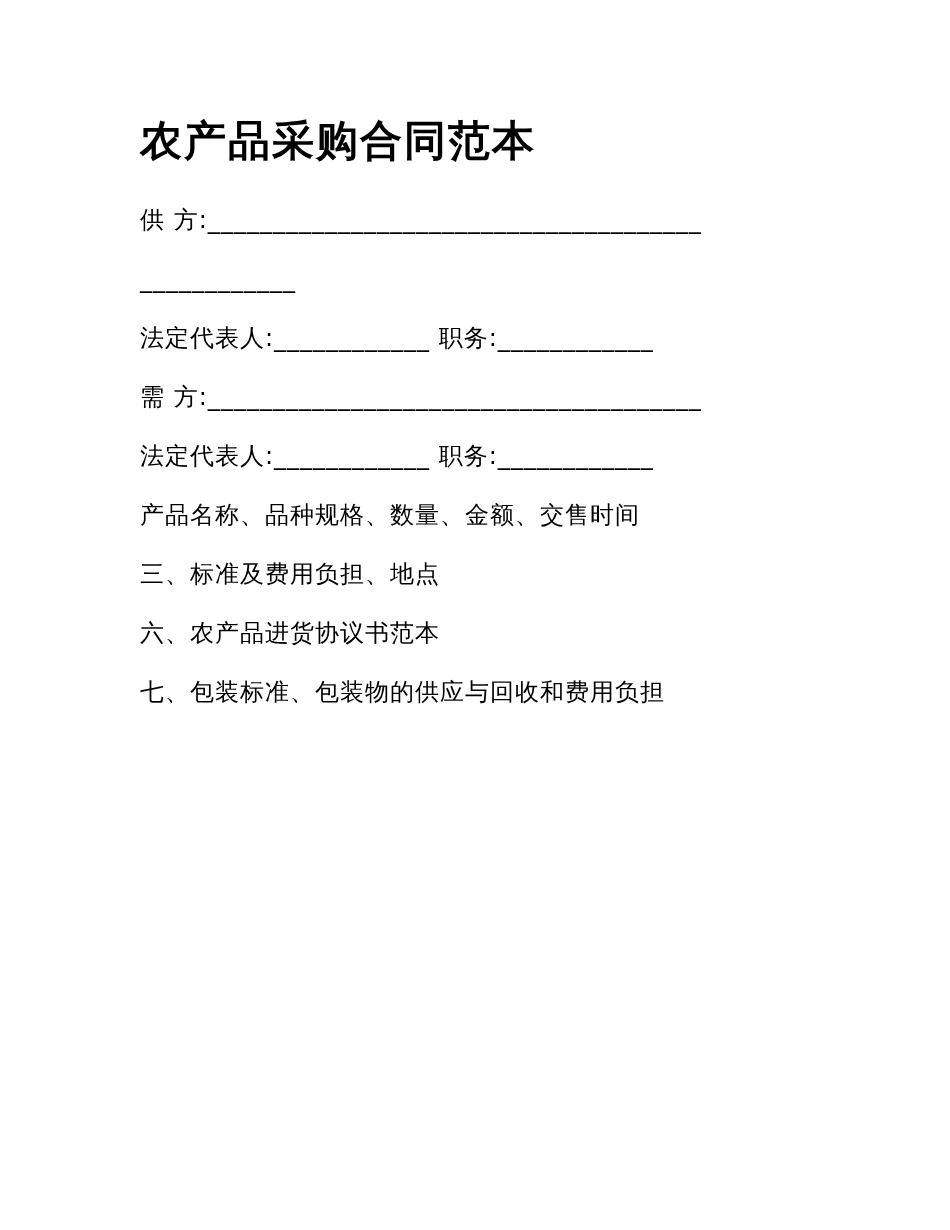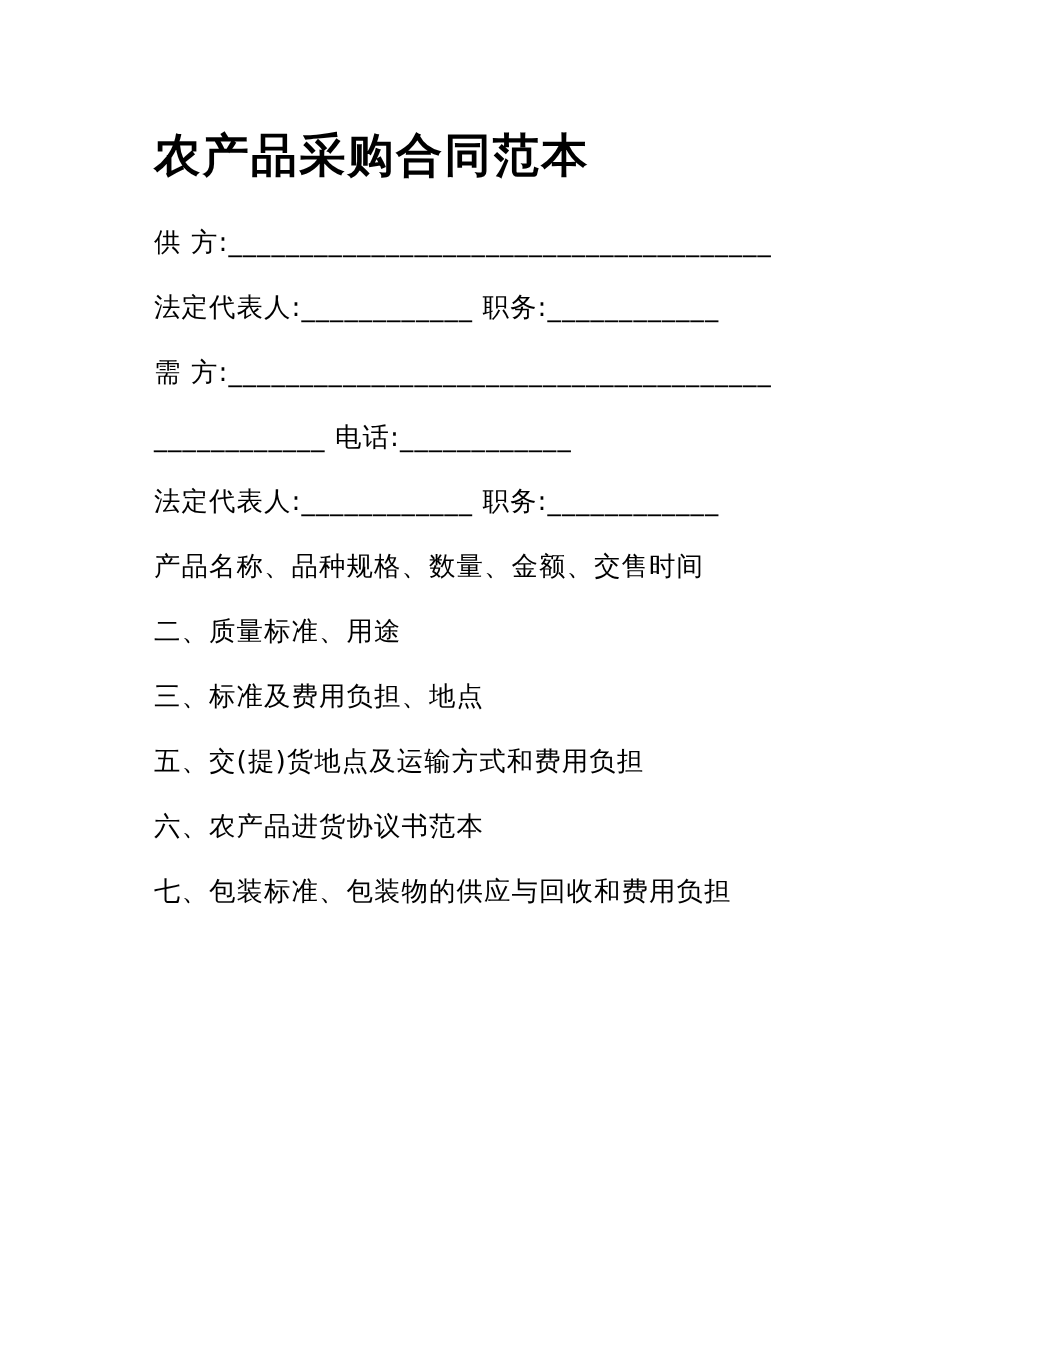--- a/index.html
+++ b/index.html
@@ -35,23 +35,21 @@
       color: #000000;
     }
   </style>
 </head>
 <body>
 
 <div class="page">
   <h1 class="doc-title">农产品采购合同范本</h1>
 
   <p class="doc-line">供 方:______________________________________</p>
+  <p class="doc-line">____________</p>
   <p class="doc-line">法定代表人:____________ 职务:____________</p>
   <p class="doc-line">需 方:______________________________________</p>
-  <p class="doc-line">____________ 电话:____________</p>
   <p class="doc-line">法定代表人:____________ 职务:____________</p>
   <p class="doc-line">产品名称、品种规格、数量、金额、交售时间</p>
-  <p class="doc-line">二、质量标准、用途</p>
   <p class="doc-line">三、标准及费用负担、地点</p>
-  <p class="doc-line">五、交(提)货地点及运输方式和费用负担</p>
   <p class="doc-line">六、农产品进货协议书范本</p>
   <p class="doc-line">七、包装标准、包装物的供应与回收和费用负担</p>
 </div>
 
 </body></html>

